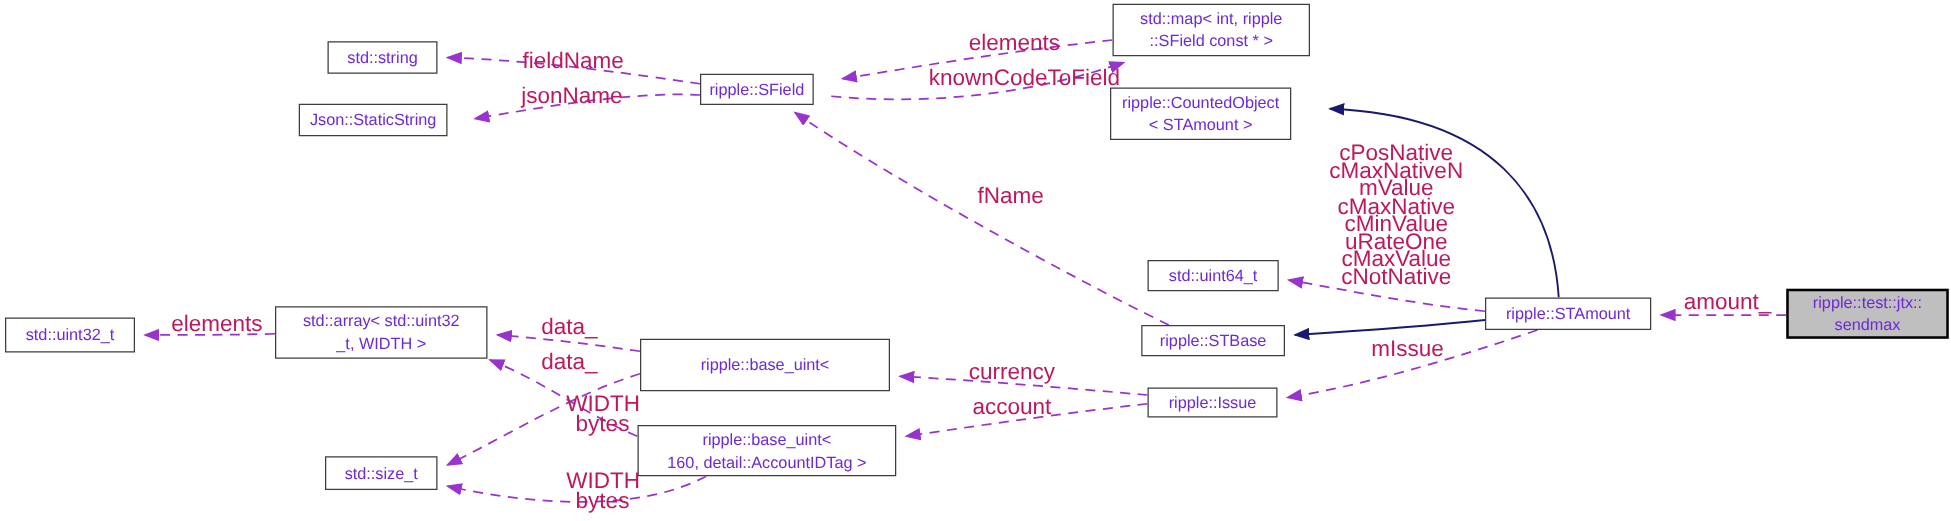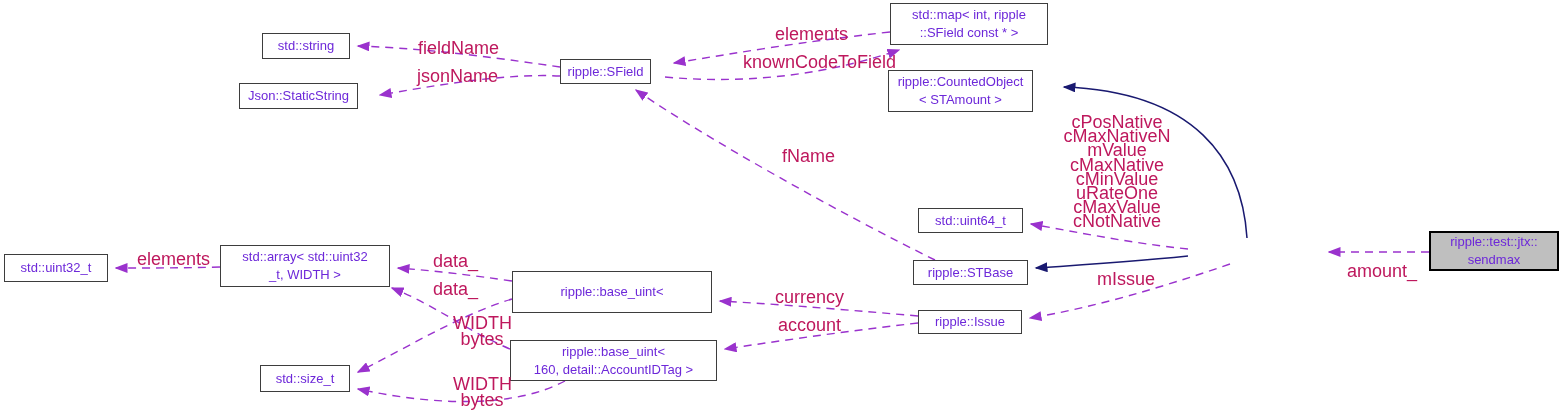--- a/index.html
+++ b/index.html
@@ -85,20 +85,23 @@
   </div>
 
   <div class="node" style="left:918px; top:208px; width:105px; height:25px;">
     <span>std::uint64_t</span>
   </div>
 
   <div class="node" style="left:913px; top:260px; width:115px; height:25px;">
     <span>ripple::STBase</span>
   </div>
 
+  <div class="node" style="left:1188px; top:238px; width:133px; height:26px;">
+    <span>ripple::STAmount</span>
+  </div>
 
   <div class="node highlight" style="left:1429px; top:231px; width:130px; height:40px;">
     <span>ripple::test::jtx::</span>
     <span>sendmax</span>
   </div>
 
   <div class="node" style="left:4px; top:254px; width:104px; height:28px;">
     <span>std::uint32_t</span>
   </div>
 
@@ -134,21 +137,21 @@
     <div>cPosNative</div>
     <div>cMaxNativeN</div>
     <div>mValue</div>
     <div>cMaxNative</div>
     <div>cMinValue</div>
     <div>uRateOne</div>
     <div>cMaxValue</div>
     <div>cNotNative</div>
   </div>
 
-  <div class="elabel" style="left:1347px; top:231px;margin-top:30px;">amount_</div>
+  <div class="elabel" style="left:1347px; top:231px;">amount_</div>
   <div class="elabel" style="left:1097px; top:269px;">mIssue</div>
   <div class="elabel" style="left:137px; top:249px;">elements</div>
   <div class="elabel" style="left:433px; top:251px;">data_</div>
   <div class="elabel" style="left:433px; top:279px;">data_</div>
 
   <div class="elabel elabel-2line" style="left:421px; top:316px; width:58px;">
     <div>WIDTH</div>
     <div>bytes</div>
   </div>
 

